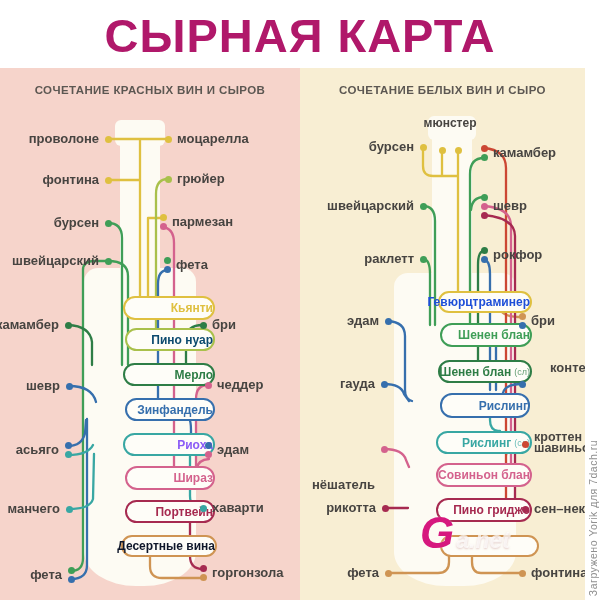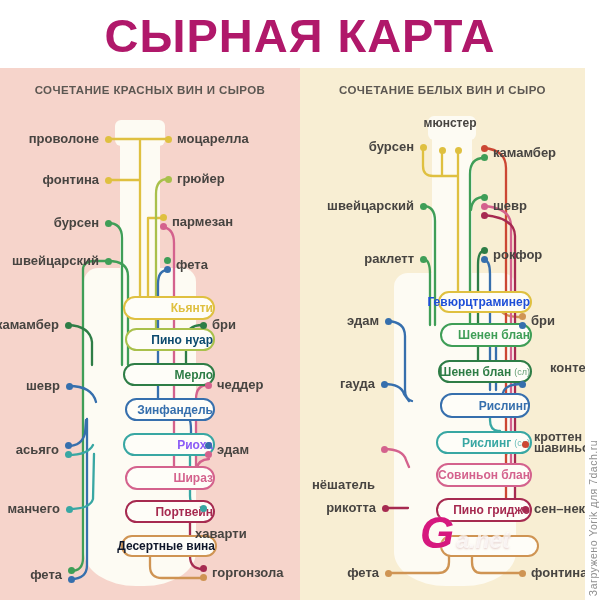--- a/index.html
+++ b/index.html
@@ -111,21 +111,21 @@
     <div class="cheese" style="top: 189px; left: 176px;">фета</div>
     <div class="dot" style="left: 163.5px; top: 189px; background: rgb(63, 158, 87);"></div>
     <div class="dot" style="left: 163.5px; top: 198px; background: rgb(54, 111, 173);"></div>
     <div class="cheese" style="top: 249px; left: 212px;">бри</div>
     <div class="dot" style="left: 199.5px; top: 253.5px; background: rgb(46, 125, 70);"></div>
     <div class="cheese" style="top: 309px; left: 217px;">чеддер</div>
     <div class="dot" style="left: 204.5px; top: 313.5px; background: rgb(212, 98, 141);"></div>
     <div class="cheese" style="top: 374px; left: 217px;">эдам</div>
     <div class="dot" style="left: 204.5px; top: 374px; background: rgb(54, 111, 173);"></div>
     <div class="dot" style="left: 204.5px; top: 383px; background: rgb(212, 98, 141);"></div>
-    <div class="cheese" style="top: 432px; left: 195px; margin-top: 26px;">хаварти</div>
+    <div class="cheese" style="top: 432px; left: 212px;">хаварти</div>
     <div class="dot" style="left: 199.5px; top: 436.5px; background: rgb(56, 167, 163);"></div>
     <div class="cheese" style="top: 497px; left: 212px;">горгонзола</div>
     <div class="dot" style="left: 199.5px; top: 497px; background: rgb(166, 42, 80);"></div>
     <div class="dot" style="left: 199.5px; top: 506px; background: rgb(207, 148, 83);"></div>
   </div>
 
 <div class="panel" id="panel-white">
   <div class="bottle-cap" style="left:128px;top:48px;width:48px;height:24px;"></div>
   <div class="bottle-neck" style="left:132px;top:55px;width:40px;height:165px;"></div>
   <div class="bottle-body" style="left:94px;top:205px;width:122px;height:313px;"></div>

